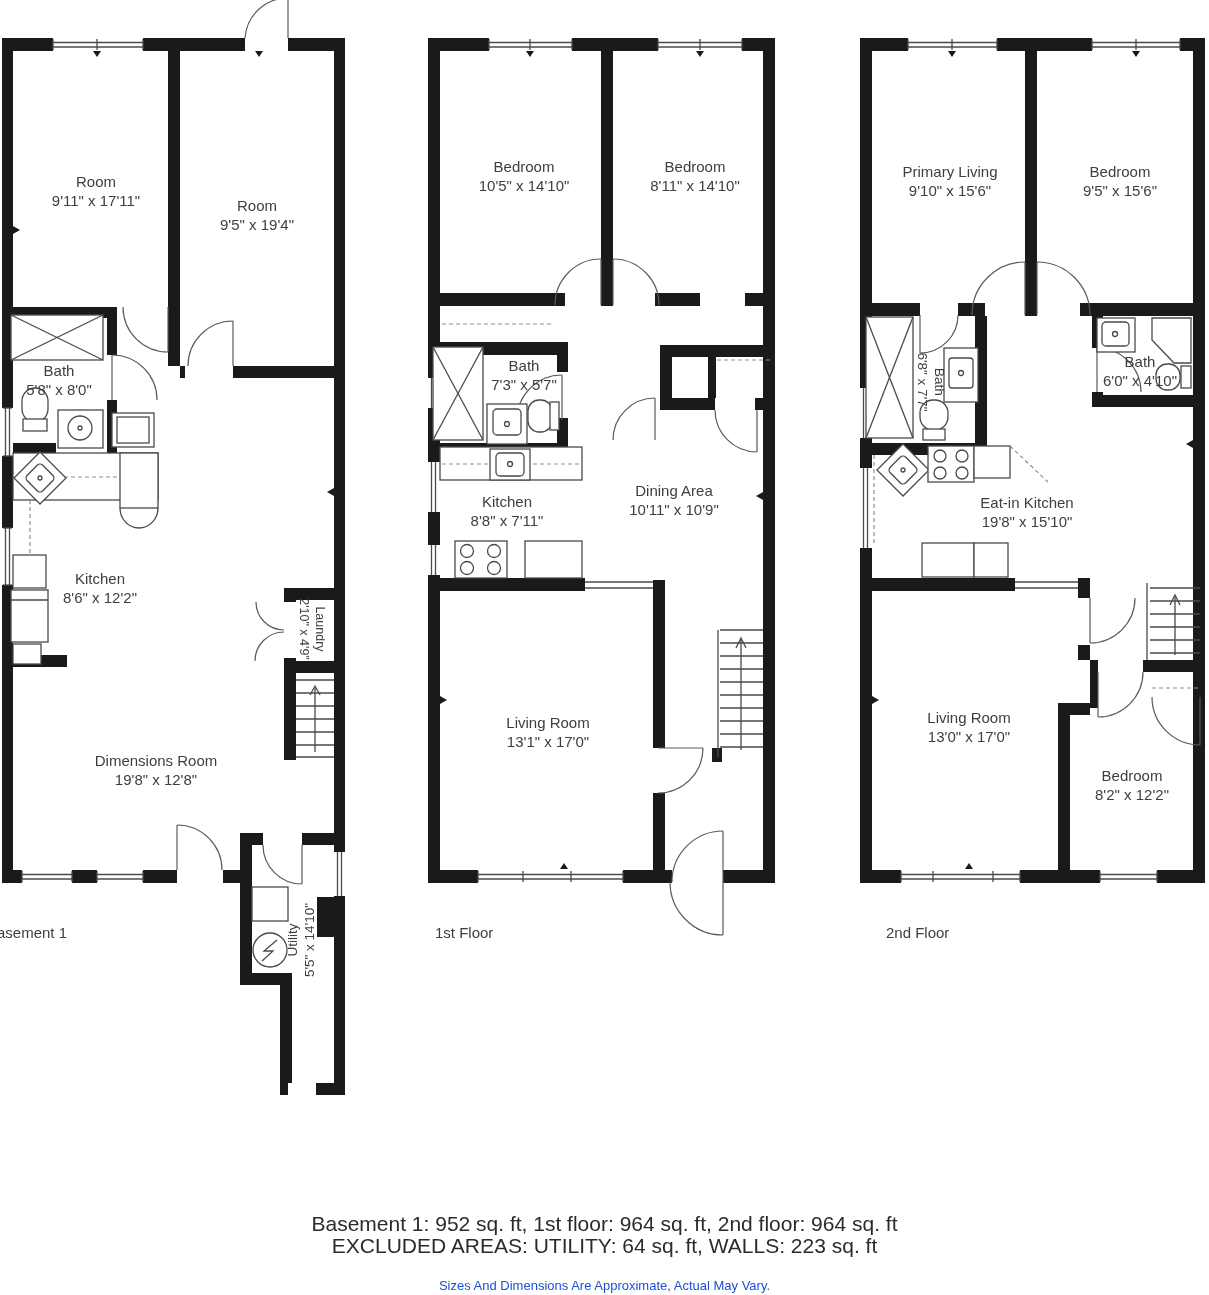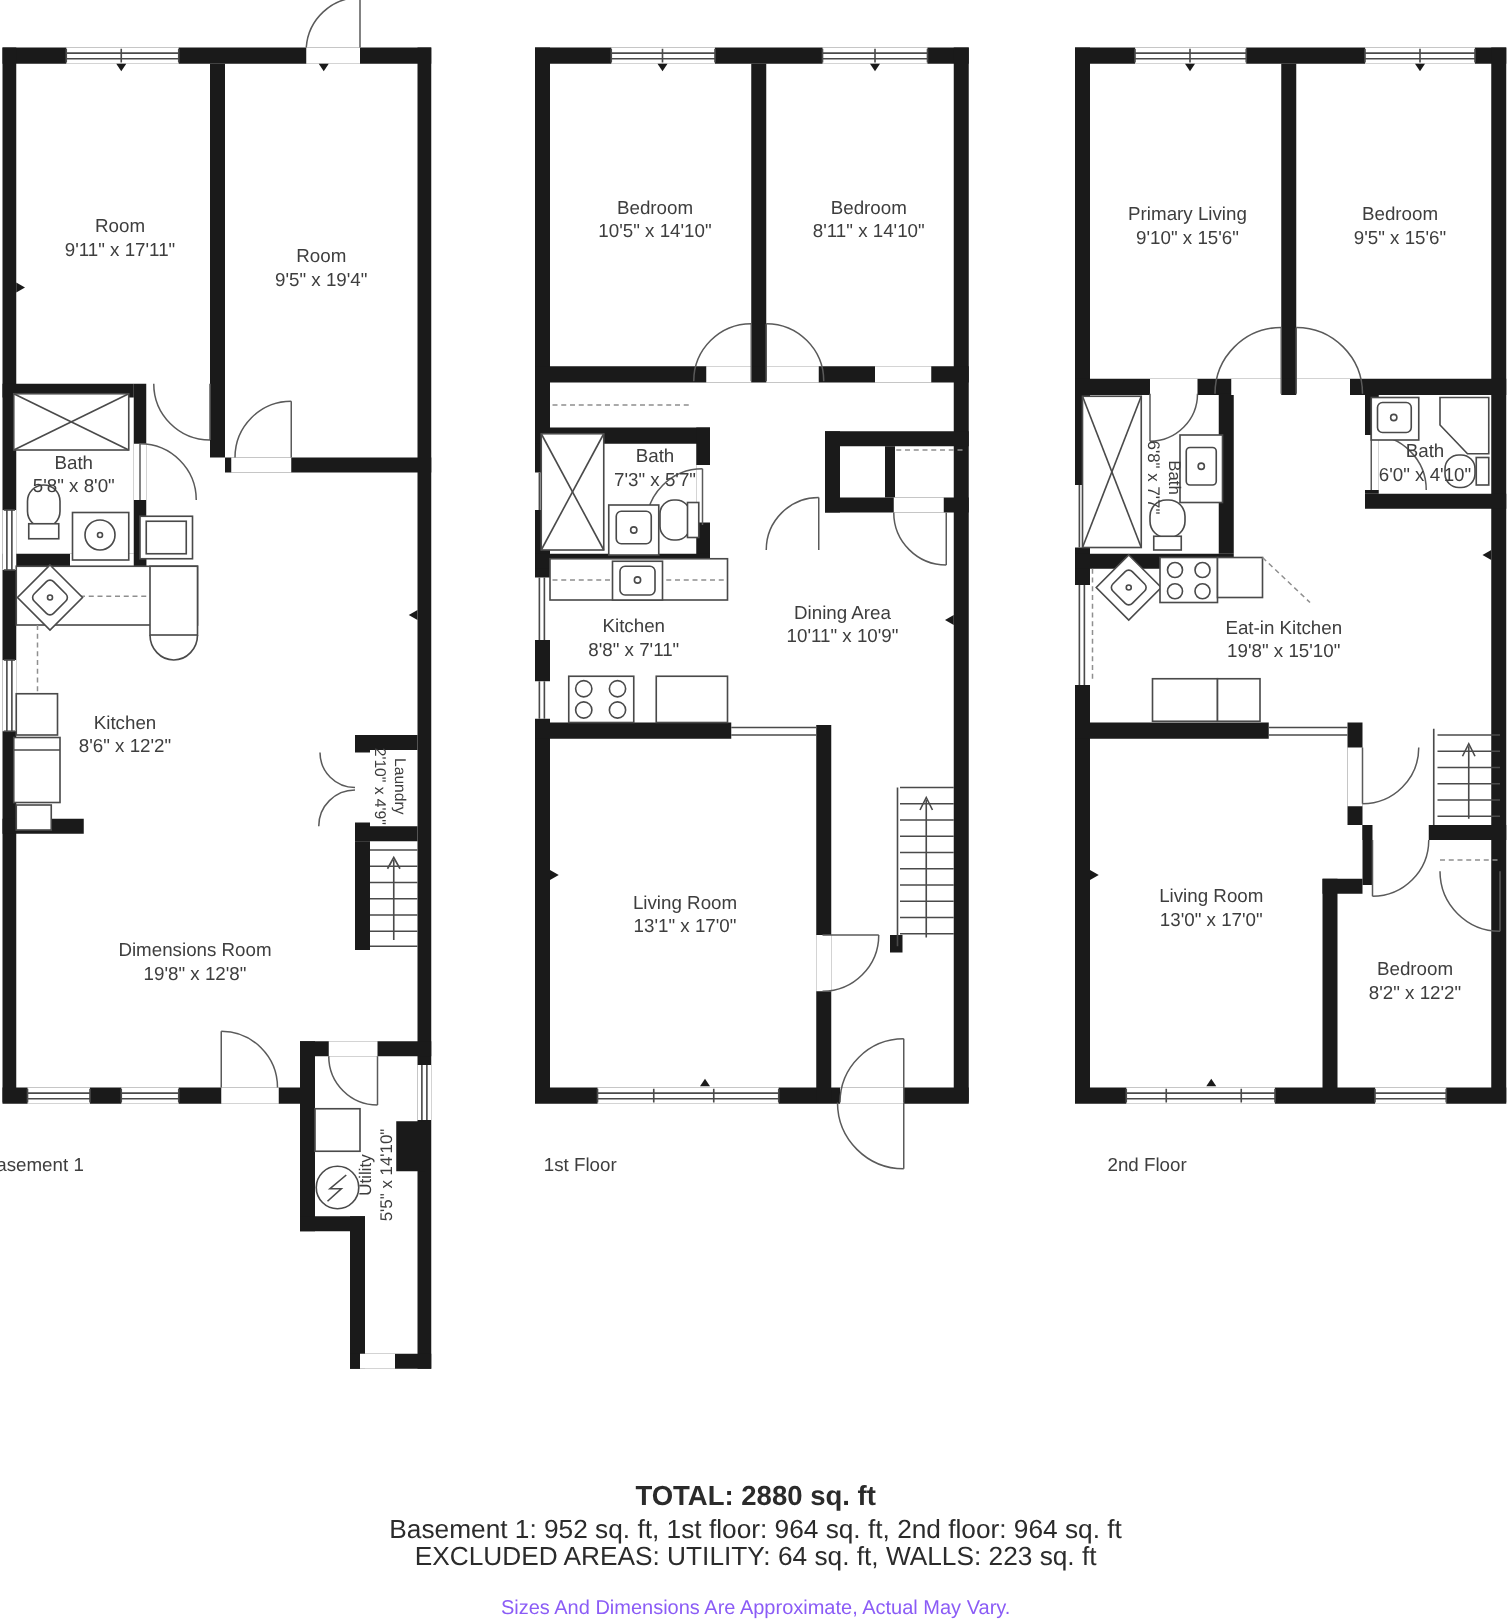--- a/index.html
+++ b/index.html
@@ -11,21 +11,21 @@
   .rlabel span{display:block;}
   .rot90{transform:translate(-50%,-50%) rotate(90deg);}
   .rotn90{transform:translate(-50%,-50%) rotate(-90deg);}
   .sm{font-size:12.5px;}
   .md{font-size:13.5px;}
   .flabel{position:absolute;font-size:15px;color:#3e3e3e;white-space:nowrap;}
   .sumline{position:absolute;left:0;width:1209px;text-align:center;color:#2b2b2b;white-space:nowrap;}
   .sum-total{top:1184px;font-size:22px;font-weight:bold;}
   .sum-1{top:1212px;font-size:21px;text-align:center;}
   .sum-2{top:1234px;font-size:21px;}
-  .sum-disc{top:1278px;font-size:16px;color:#8b5cf6;}
+  .sum-disc{top:1278px;font-size:13px;color:#1d4ed8;}
   
   .w{fill:#1a1a1a;}
   .g{fill:#ffffff;}
   .t{stroke:#4a4a4a;stroke-width:1.3;fill:none;}
   .tf{stroke:#4a4a4a;stroke-width:1.3;fill:#ffffff;}
   .arc{stroke:#5a5a5a;stroke-width:1.2;fill:none;}
   .d{stroke:#8f8f8f;stroke-width:1.2;fill:none;stroke-dasharray:4 3;}
   .tk{fill:#1a1a1a;}
 </style>
 </head>
@@ -500,18 +500,17 @@
   <div class="rlabel" style="left:969px;top:727px">
     <span>Living Room</span>
       <span>13'0" x 17'0"</span>
     </div>
   <div class="rlabel" style="left:1132px;top:785px">
     <span>Bedroom</span>
       <span>8'2" x 12'2"</span>
     </div>
   <div class="flabel" style="left:886px;top:924px">2nd Floor</div>
 
-  <div class="sumline sum-total">TOTAL: 2880 sq. ft</div>
   <div class="sumline sum-1">Basement 1: 952 sq. ft, 1st floor: 964 sq. ft, 2nd floor: 964 sq. ft</div>
   <div class="sumline sum-2">EXCLUDED AREAS: UTILITY: 64 sq. ft, WALLS: 223 sq. ft</div>
   <div class="sumline sum-disc">Sizes And Dimensions Are Approximate, Actual May Vary.</div>
 
 </div>
 
 </body></html>

